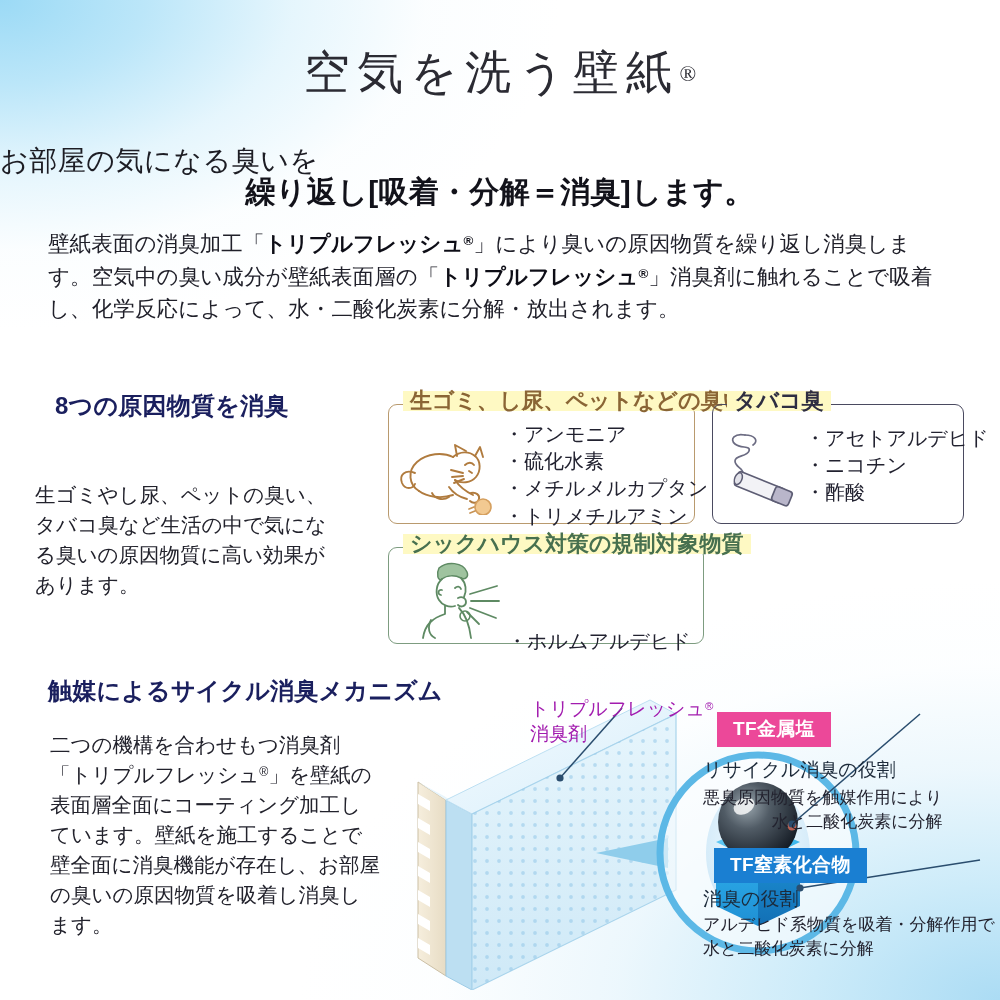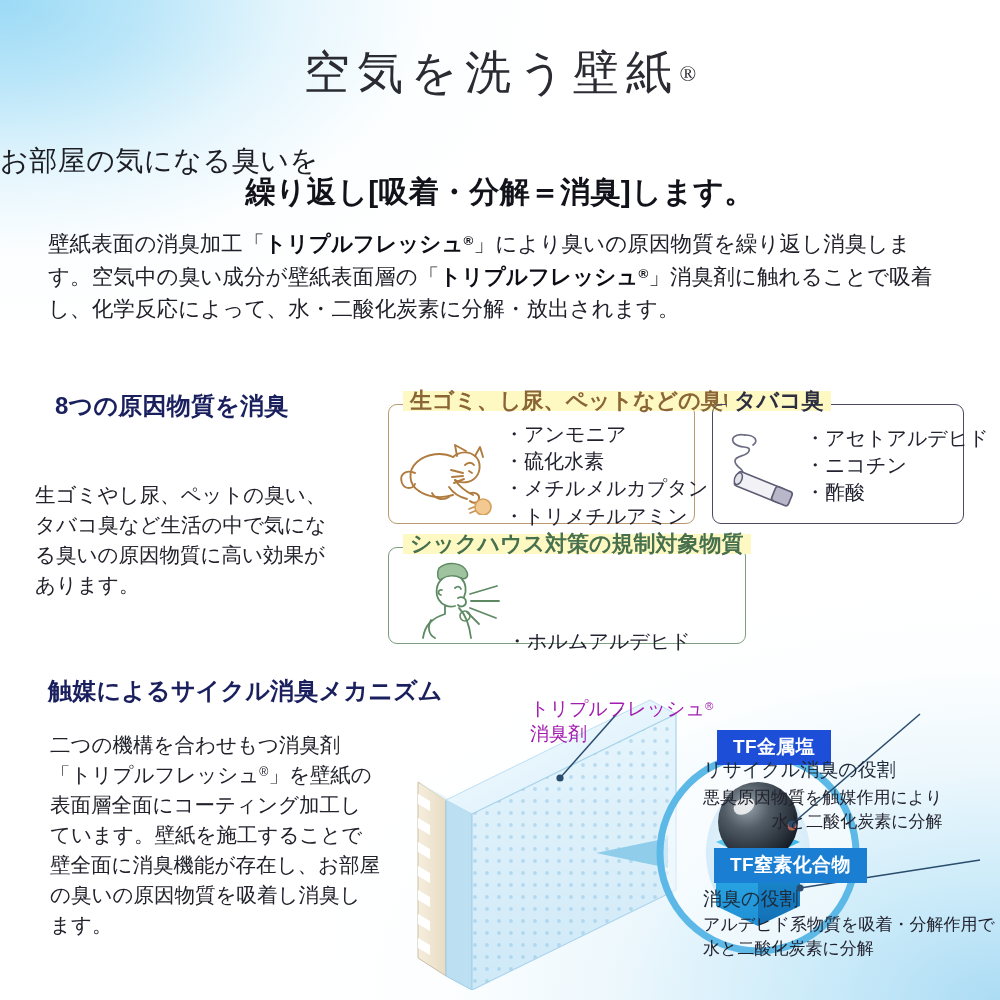--- a/index.html
+++ b/index.html
@@ -92,39 +92,39 @@
   #box-pet{left:388px;top:404px;width:307px;height:120px;border:1.7px solid #b99a6e;}
   #box-pet .legend{color:#8a6535;}
   #box-pet .items{left:115px;top:16px;}
   #box-pet .art{left:8px;top:24px;}
 
   #box-tobacco{left:712px;top:404px;width:252px;height:120px;border:1.7px solid #4a4a60;}
   #box-tobacco .legend{color:#2e2e42;}
   #box-tobacco .items{left:92px;top:20px;}
   #box-tobacco .art{left:6px;top:22px;}
 
-  #box-sick{left:388px;top:547px;width:358px;height:97px;border:1.7px solid #7d9c80;}
+  #box-sick{left:388px;top:547px;width:316px;height:97px;border:1.7px solid #7d9c80;}
   #box-sick .legend{color:#47704f;}
   #box-sick .items{left:118px;top:32px;margin-top:48px;}
   #box-sick .art{left:20px;top:10px;}
 
   
   #diagram{position:absolute;left:400px;top:690px;width:600px;height:300px;}
 
   .lbl-triple{
     position:absolute;left:530px;top:697px;
     font-size:19px;line-height:1.30;color:#a21caf;white-space:nowrap;
   }
   .lbl-triple sup{font-size:.6em;vertical-align:.45em;}
 
   .tf-badge{
     position:absolute;color:#ffffff;font-size:19px;font-weight:bold;
     padding:4px 16px 5px 16px;white-space:nowrap;letter-spacing:.02em;
   }
-  #badge-metal{left:717px;top:730px;background:#1d4ed8;text-align:center;}
+  #badge-metal{left:717px;top:712px;background:#ec4899;text-align:center;}
   #badge-nitro{left:714px;top:848px;background:#1a7fd2;}
 
   .tf-role{
     position:absolute;font-size:19px;color:#1c2a3a;white-space:nowrap;
   }
   #role-metal{left:703px;top:757px;}
   #role-nitro{left:703px;top:886px;}
 
   .tf-desc{
     position:absolute;font-size:17px;line-height:1.42;color:#22222e;

